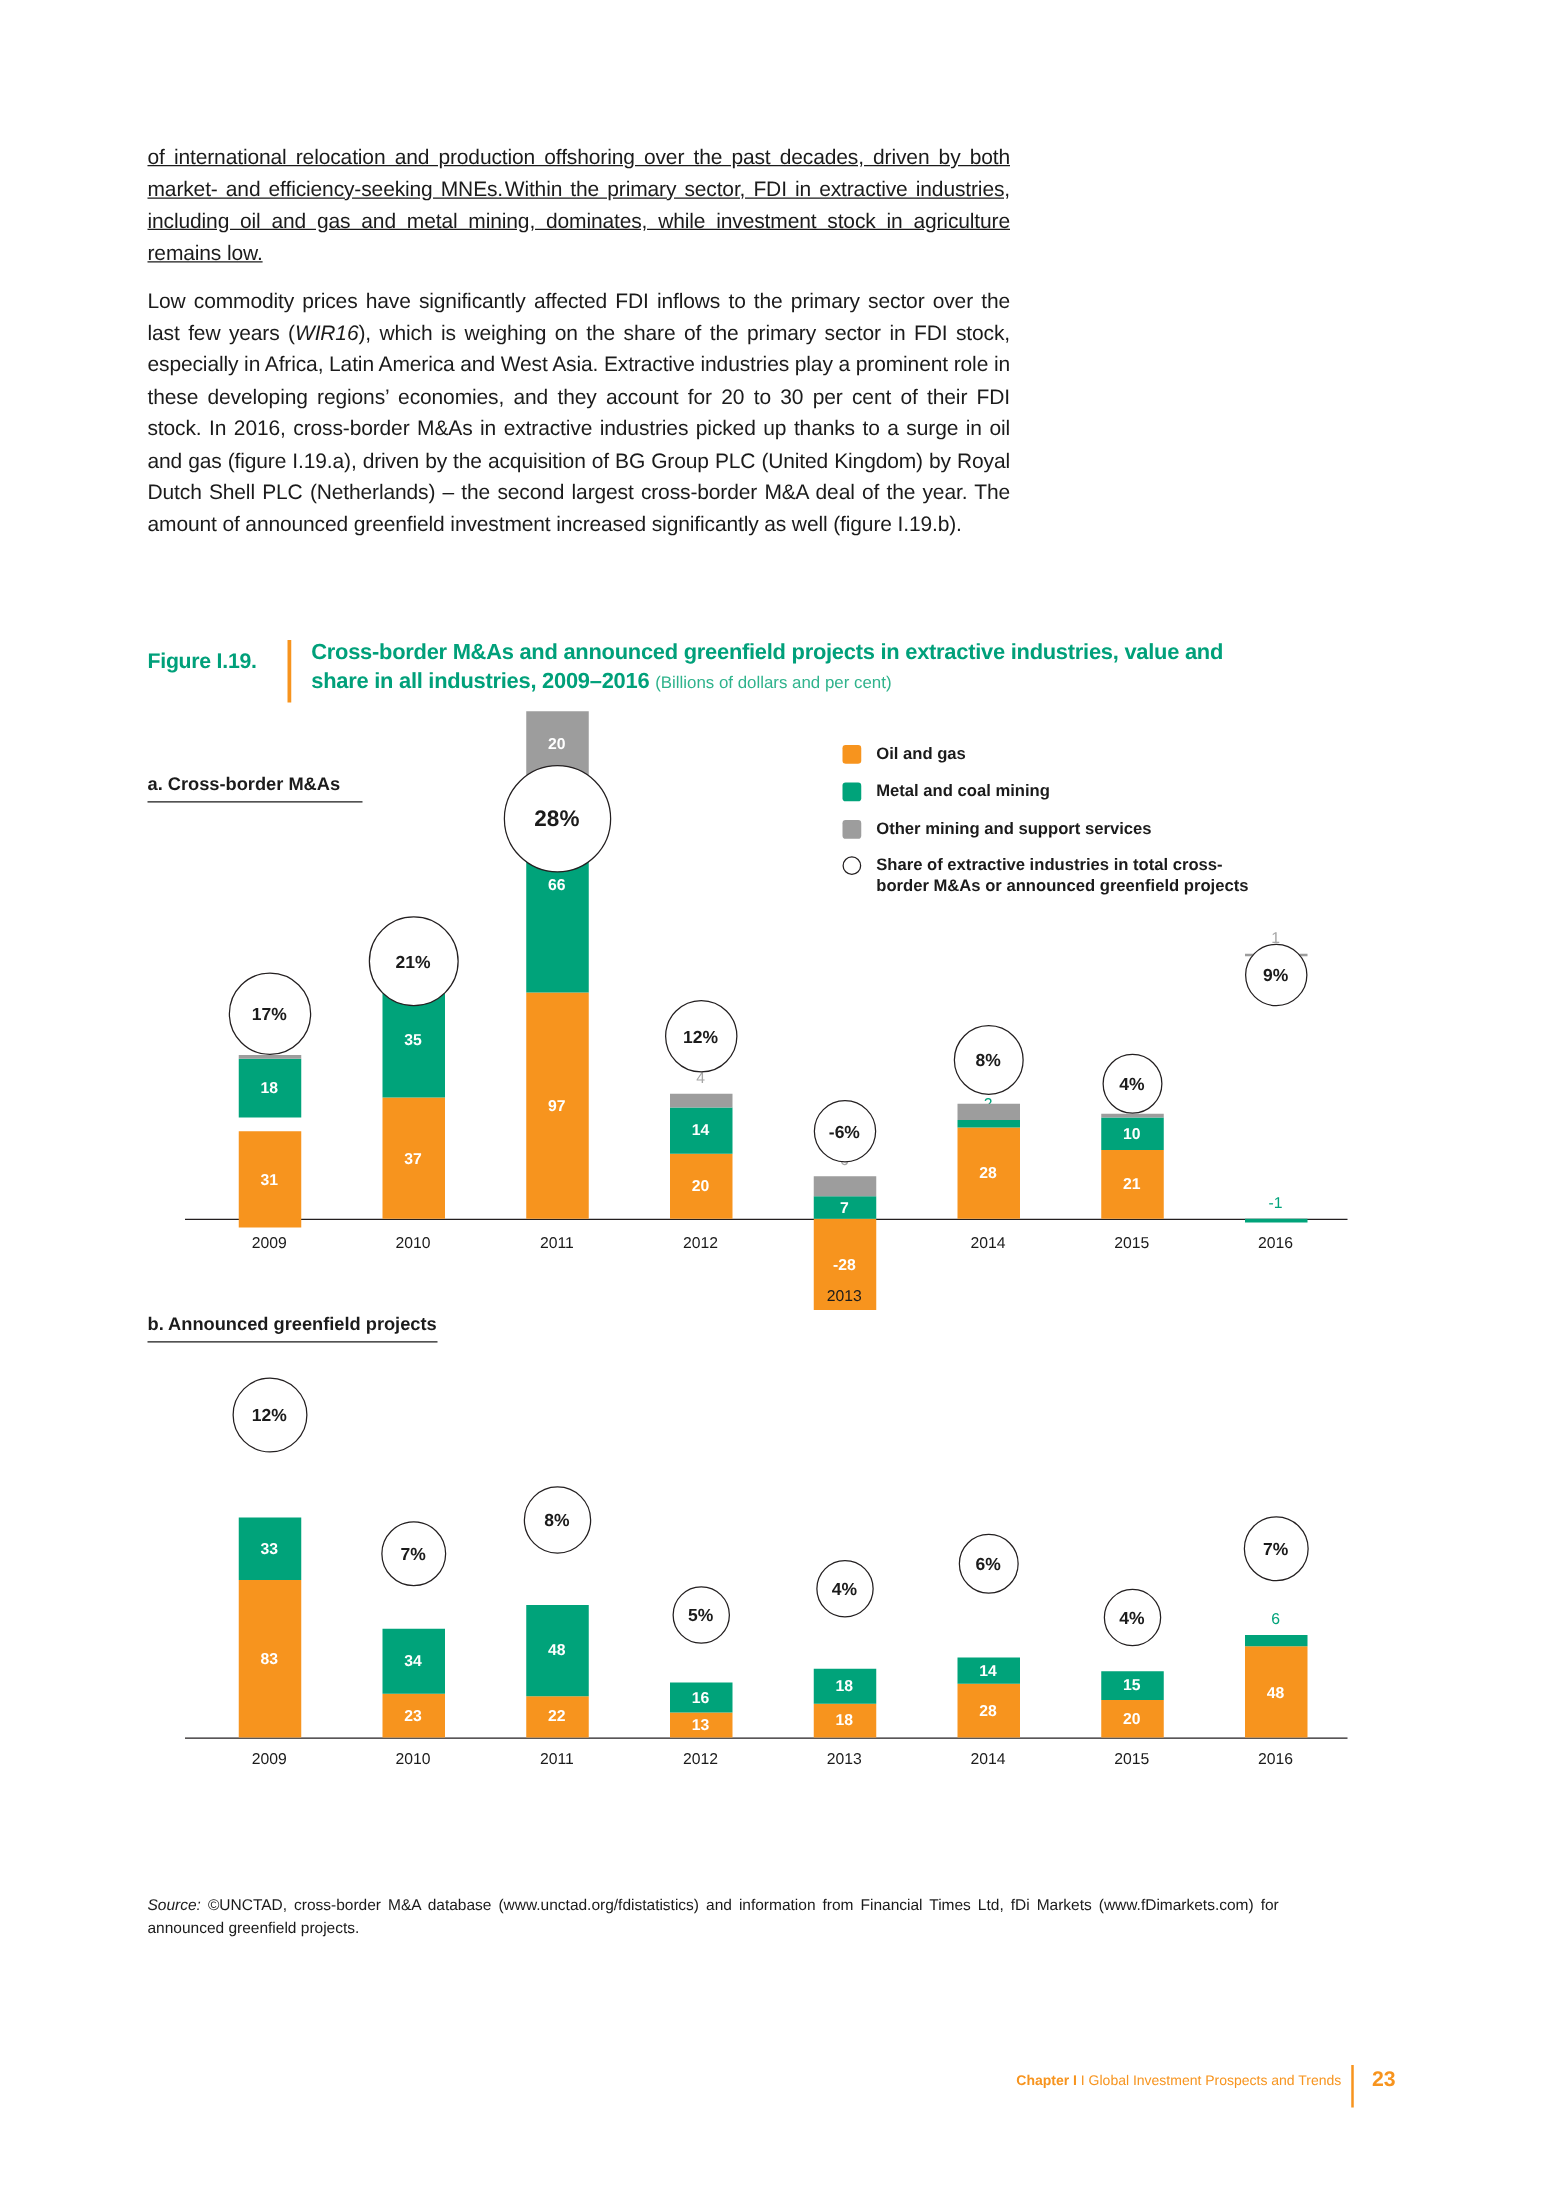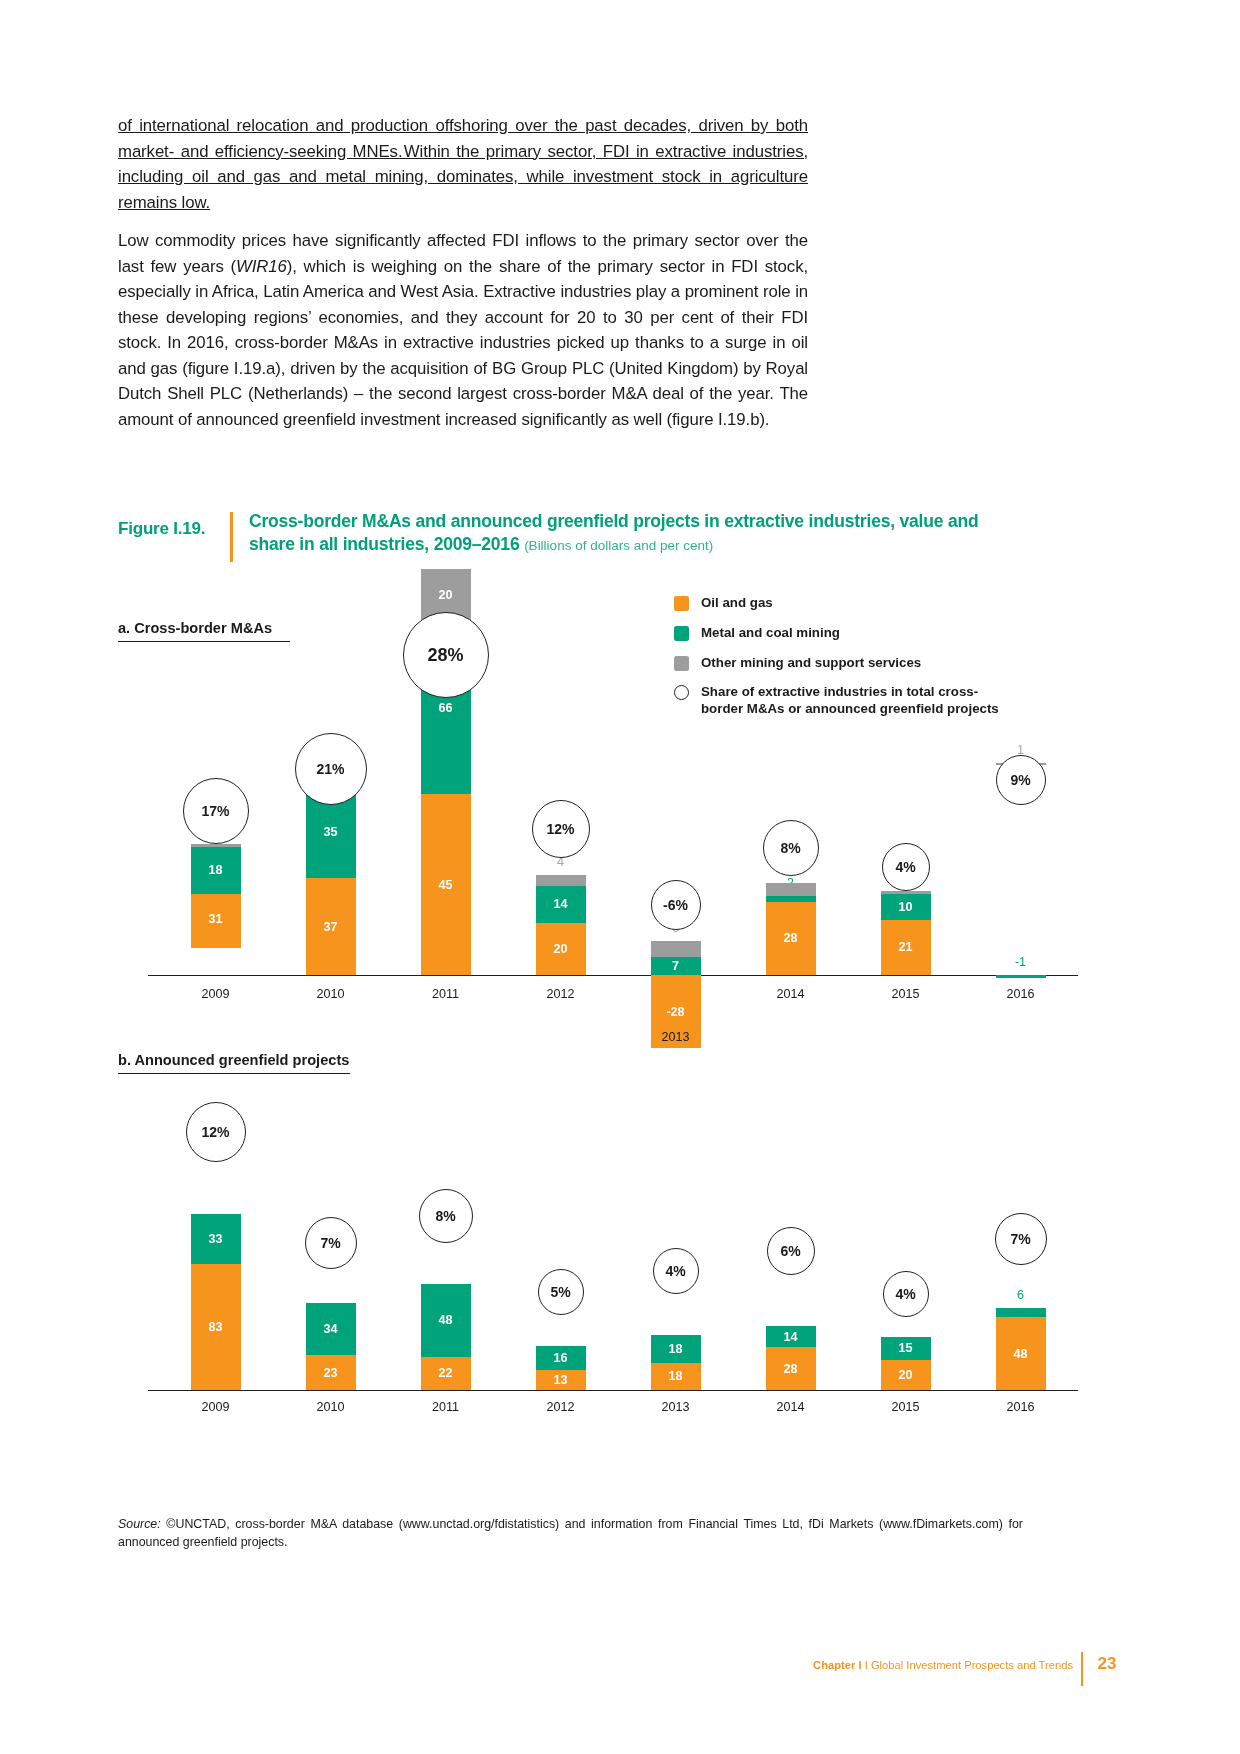--- a/index.html
+++ b/index.html
@@ -180,36 +180,36 @@
     </div>
   </div>
 
   <div class="panel-caption" id="caption-a">a. Cross-border M&amp;As</div>
   <div class="panel-caption" id="caption-b">b. Announced greenfield projects</div>
 
   <div class="chart" id="chart-a">
       <div class="axis-line" style="left: 30px; top: 385px; width: 930px;"></div>
       <div class="outside-label grey" style="left: 42.5px; top: 234px; width: 110px;">1</div>
       <div class="bar-col" style="left: 72.5px; top: 0px; width: 50px; height: 450px;">
-        <div class="seg orange" style="top: 299px; height: 59px;">31</div>
+        <div class="seg orange" style="top: 315px; height: 77px;">31</div>
         <div class="seg green" style="top: 256.62px; height: 47.16px;">18</div>
         <div class="seg grey tiny" style="top: 254px; height: 2.62px;"></div>
       </div>
       <div class="share-bubble" style="left: 64.5px; top: 188px; width: 66px; height: 66px; font-size: 14px;">17%</div>
       <div class="xtick" style="left: 57.5px; top: 397px; width: 80px;">2009</div>
       <div class="outside-label grey" style="left: 157.5px; top: 168.5px; width: 110px;">3</div>
       <div class="bar-col" style="left: 187.5px; top: 0px; width: 50px; height: 450px;">
         <div class="seg orange" style="top: 288.06px; height: 96.94px;">37</div>
         <div class="seg green" style="top: 196.36px; height: 91.7px;">35</div>
         <div class="seg grey tiny" style="top: 188.5px; height: 7.86px;"></div>
       </div>
       <div class="share-bubble" style="left: 176.5px; top: 143px; width: 72px; height: 72px; font-size: 14px;">21%</div>
       <div class="xtick" style="left: 172.5px; top: 397px; width: 80px;">2010</div>
       <div class="bar-col" style="left: 302.5px; top: 0px; width: 50px; height: 450px;">
-        <div class="seg orange" style="top: 204.22px; height: 180.78px;">45</div>
+        <div class="seg orange" style="top: 204.22px; height: 180.78px;">97</div>
         <div class="seg green" style="top: 31.3px; height: 172.92px;">66</div>
         <div class="seg grey" style="top: -21.1px; height: 52.4px;">20</div>
       </div>
       <div class="share-bubble" style="left: 284.5px; top: 22px; width: 86px; height: 86px; font-size: 18px;">28%</div>
       <div class="xtick" style="left: 287.5px; top: 397px; width: 80px;">2011</div>
       <div class="outside-label grey" style="left: 387.5px; top: 265.44px; width: 110px;">4</div>
       <div class="bar-col" style="left: 417.5px; top: 0px; width: 50px; height: 450px;">
         <div class="seg orange" style="top: 332.6px; height: 52.4px;">20</div>
         <div class="seg green" style="top: 295.92px; height: 36.68px;">14</div>
         <div class="seg grey tiny" style="top: 285.44px; height: 10.48px;"></div>

